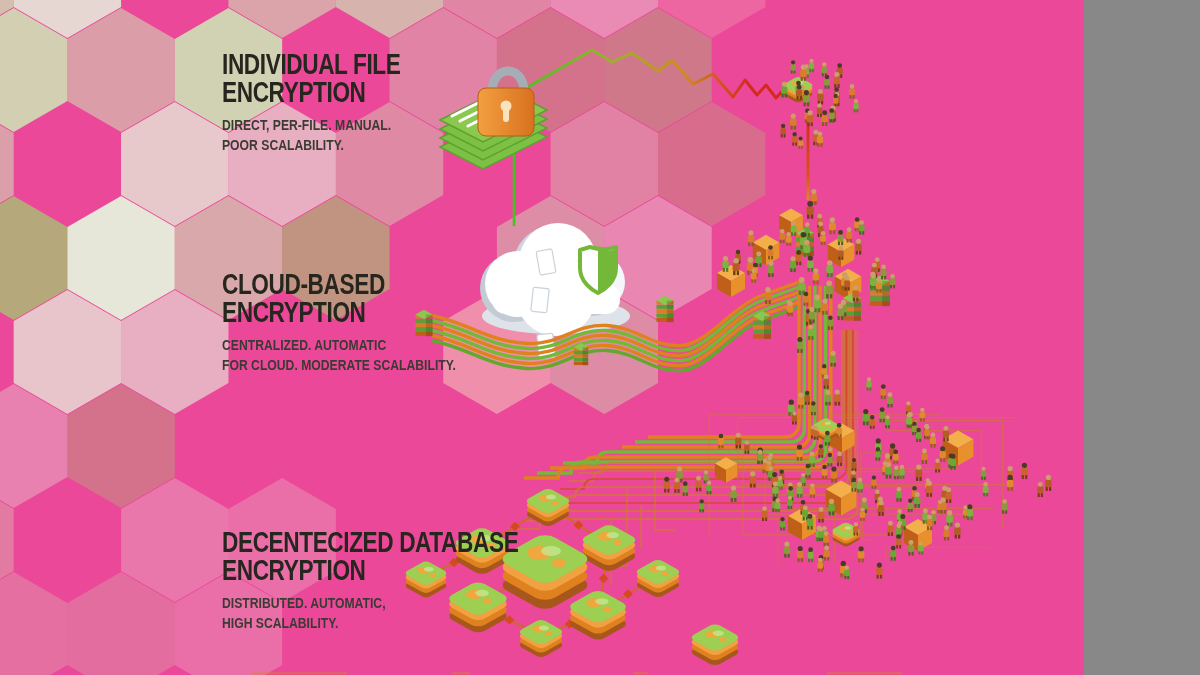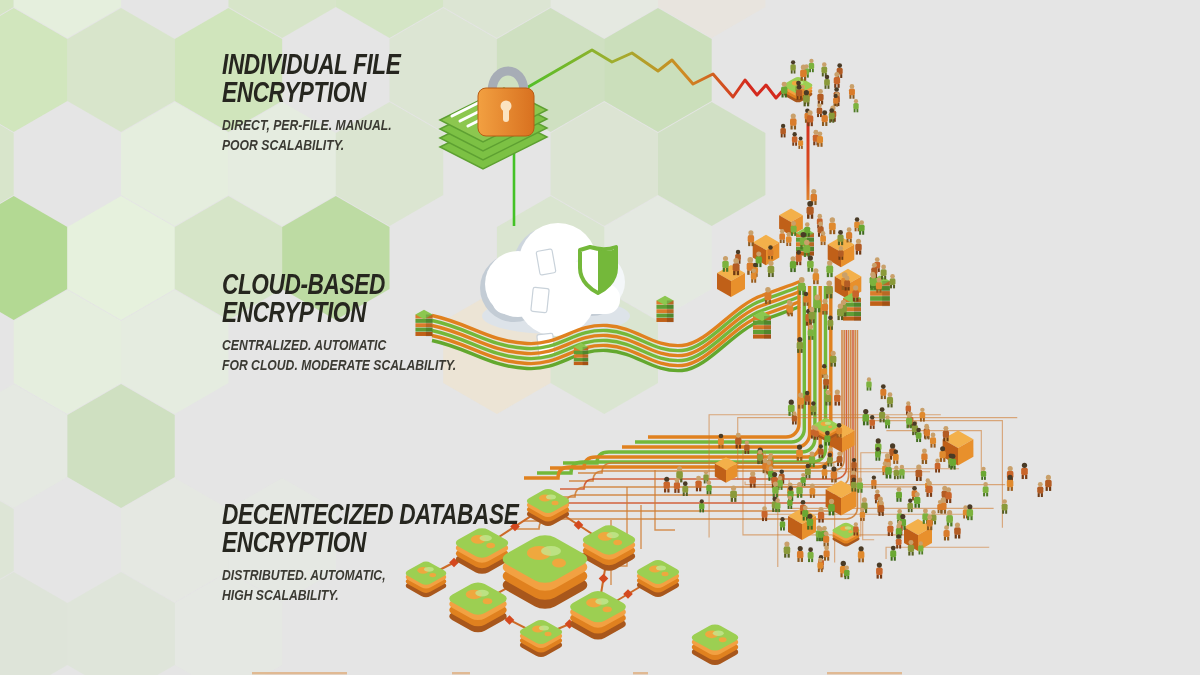--- a/index.html
+++ b/index.html
@@ -1,17 +1,17 @@
 <!DOCTYPE html>
 <html style="--heading-color: #26261f; --desc-color: #3b3a33;"><head>
 <meta charset="utf-8">
 <style>
   html,body{margin:0;padding:0;background:#888;}
-  #stage{position:relative;width:1200px;height:675px;background:#e5e5e5;overflow:hidden;
-         font-family:"Liberation Sans",sans-serif;font-style:italic;}
+  #stage{position:relative;width:1084px;height:675px;background:#ec4899;overflow:hidden;
+         font-family:"Liberation Sans",sans-serif;}
   #art{position:absolute;left:0;top:0;}
   .section{position:absolute;left:222px;}
   .sec-title{color:var(--heading-color,#26261f);font-weight:bold;font-size:29px;line-height:28px;
              letter-spacing:-0.5px;transform:scaleX(.78);transform-origin:0 0;white-space:nowrap;}
   .sec-desc{color:var(--desc-color,#3b3a33);font-weight:bold;font-size:14.5px;line-height:20px;
             margin-top:9px;transform:scaleX(.84);transform-origin:0 0;white-space:nowrap;}
   .tl,.dl{display:block;}
 </style>
 </head>
 <body>
@@ -1917,21 +1917,21 @@
     <div class="sec-title">
       <span class="tl">CLOUD-BASED</span>
       <span class="tl">ENCRYPTION</span>
     </div>
     <div class="sec-desc">
       <span class="dl">CENTRALIZED. AUTOMATIC</span>
       <span class="dl">FOR CLOUD. MODERATE SCALABILITY.</span>
     </div>
   </div>
 
-  <div class="section" style="top:500px">
+  <div class="section" style="top:528px">
     <div class="sec-title">
       <span class="tl">DECENTECIZED DATABASE</span>
       <span class="tl">ENCRYPTION</span>
     </div>
     <div class="sec-desc">
       <span class="dl">DISTRIBUTED. AUTOMATIC,</span>
       <span class="dl">HIGH SCALABILITY.</span>
     </div>
   </div>
 </div>

